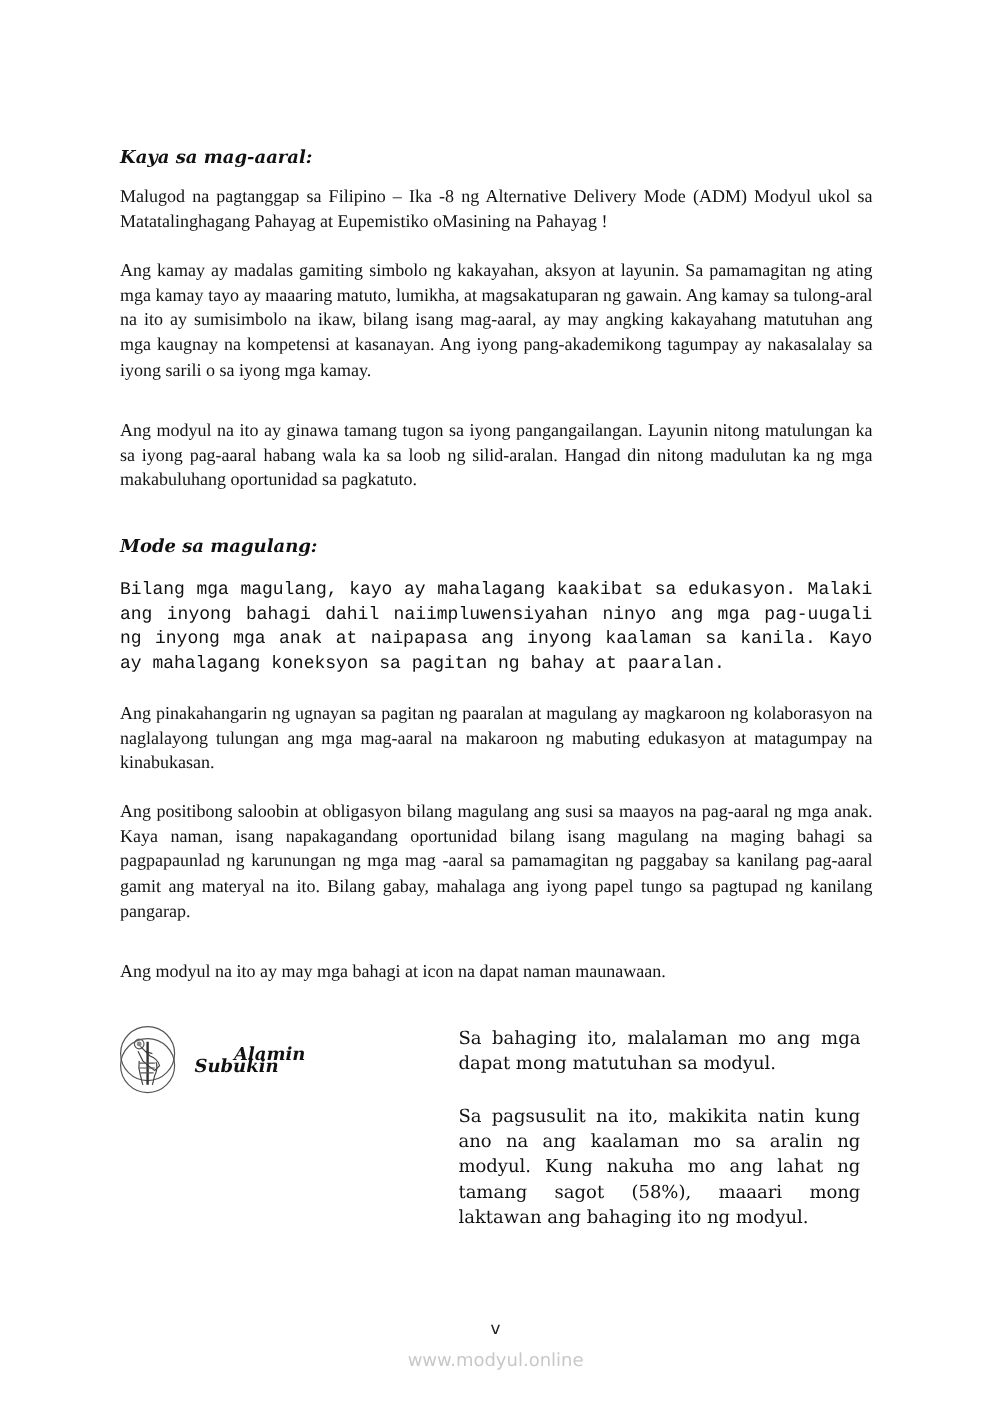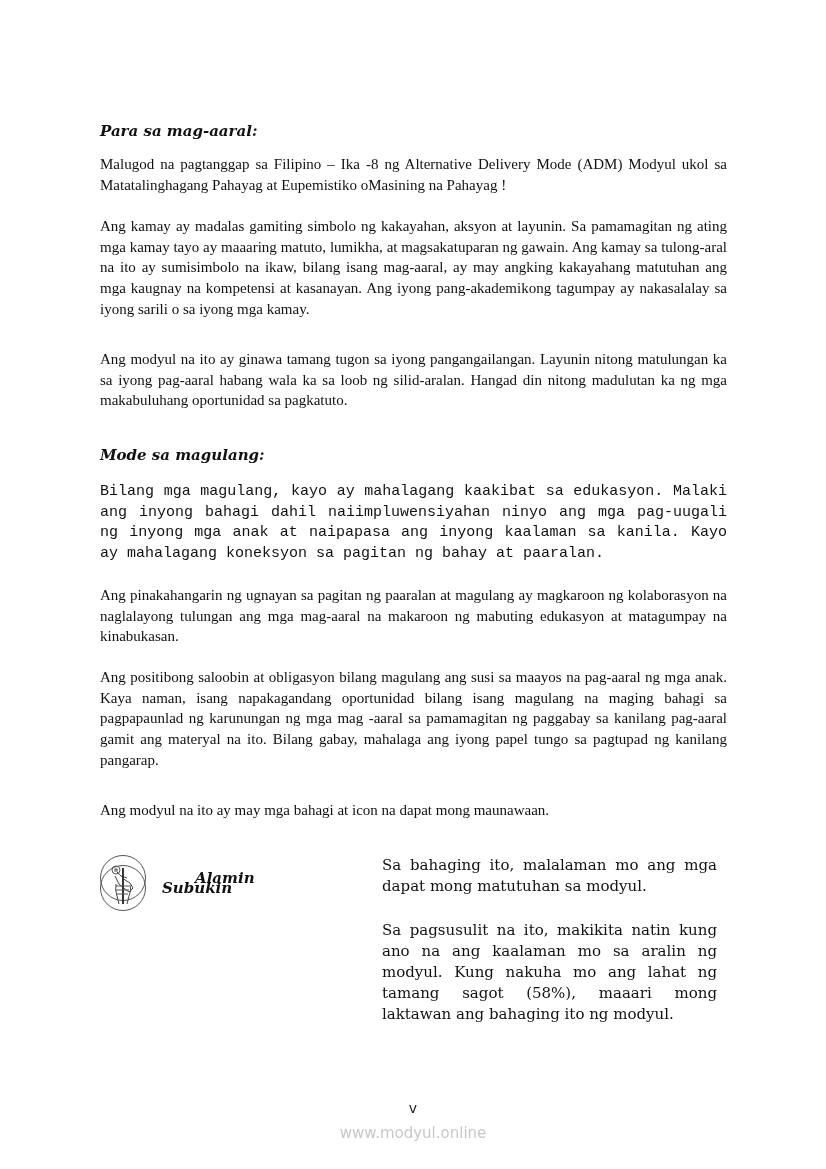--- a/index.html
+++ b/index.html
@@ -13,32 +13,32 @@
   .icon-label { font-family: "DejaVu Serif", serif; font-weight: bold; font-style: italic; font-size: 15px; margin-left: 16px; }
   .desc { position: absolute; left: 268px; width: 335px; font-family: "DejaVu Serif", serif; font-size: 15px; line-height: 21px; text-align: justify; margin: 14px; }
   .page-num { position: absolute; top: 1100px; left: 0; width: 826px; text-align: center; font-family: "DejaVu Sans", sans-serif; font-size: 14px; color: #222; }
   .watermark { position: absolute; top: 1124px; left: 0; width: 826px; text-align: center; font-family: "DejaVu Sans", sans-serif; font-size: 15px; color: #c8c8c8; }
 </style>
 </head>
 <body>
 
 <div class="page">
 
-  <p class="heading" style="top:122px;">Para sa mag-aaral:</p>
+  <p class="heading" style="top:122px;">Kaya sa mag-aaral:</p>
 
   <p class="para body-text" style="top:154px;">Malugod na pagtanggap sa Filipino – Ika -8    ng Alternative Delivery Mode (ADM) Modyul ukol sa Matatalinghagang Pahayag at Eupemistiko oMasining na Pahayag !</p>
   <p class="para body-text" style="top:216px;">Ang kamay ay madalas gamiting simbolo ng kakayahan, aksyon at layunin. Sa pamamagitan ng ating mga kamay tayo ay maaaring matuto, lumikha, at magsakatuparan ng gawain. Ang kamay sa tulong-aral na ito ay sumisimbolo na ikaw, bilang isang mag-aaral, ay may angking kakayahang matutuhan ang mga kaugnay na kompetensi at kasanayan. Ang iyong pang-akademikong tagumpay ay nakasalalay sa iyong sarili o sa iyong mga kamay.</p>
   <p class="para body-text" style="top:349px;">Ang modyul na ito ay ginawa tamang tugon sa iyong pangangailangan. Layunin nitong matulungan ka sa iyong pag-aaral habang wala ka sa loob ng silid-aralan. Hangad din nitong madulutan ka ng mga makabuluhang oportunidad sa pagkatuto.</p>
 
   <p class="heading" style="top:446px;">Mode sa magulang:</p>
 
   <p class="para body-text" style="top:482px;font-family:Liberation Mono, monospace;">Bilang mga magulang, kayo ay mahalagang kaakibat sa edukasyon. Malaki ang inyong bahagi dahil naiimpluwensiyahan ninyo ang mga pag-uugali ng inyong mga anak at naipapasa ang inyong kaalaman sa kanila. Kayo ay mahalagang koneksyon sa pagitan ng bahay at paaralan.</p>
   <p class="para body-text" style="top:585px;">Ang pinakahangarin ng ugnayan sa pagitan ng paaralan at magulang ay magkaroon ng kolaborasyon na naglalayong tulungan ang mga mag-aaral na makaroon ng mabuting edukasyon at matagumpay na kinabukasan.</p>
   <p class="para body-text" style="top:667px;">Ang positibong saloobin at obligasyon bilang magulang ang susi sa maayos na pag-aaral ng mga anak. Kaya naman, isang napakagandang oportunidad bilang isang magulang na maging bahagi sa pagpapaunlad ng karunungan ng mga mag -aaral sa pamamagitan ng paggabay sa kanilang pag-aaral gamit ang materyal na ito. Bilang gabay, mahalaga ang iyong papel tungo sa pagtupad ng kanilang pangarap.</p>
-  <p class="para body-text" style="top:800px;">Ang modyul na ito ay may mga bahagi at icon na dapat mong maunawaan.</p>
+  <p class="para body-text" style="top:800px;">Ang modyul na ito ay may mga bahagi at icon na dapat naman maunawaan.</p>
 
   <div class="icon-row" style="top:855px;gap:33px;">
     <div class="icon-circle">
       <svg width="36" height="36" viewBox="0 0 36 36">
         <circle cx="11" cy="10" r="4" fill="none" stroke="#555" stroke-width="1"></circle>
         <circle cx="11" cy="10" r="2" fill="#888"></circle>
         <path d="M12 12 L20 20 Q26 22 28 28 L24 32 Q18 28 14 24 L10 16" fill="none" stroke="#444" stroke-width="1"></path>
         <path d="M16 16 L22 18" fill="none" stroke="#444" stroke-width="1"></path>
       </svg>
     </div>

